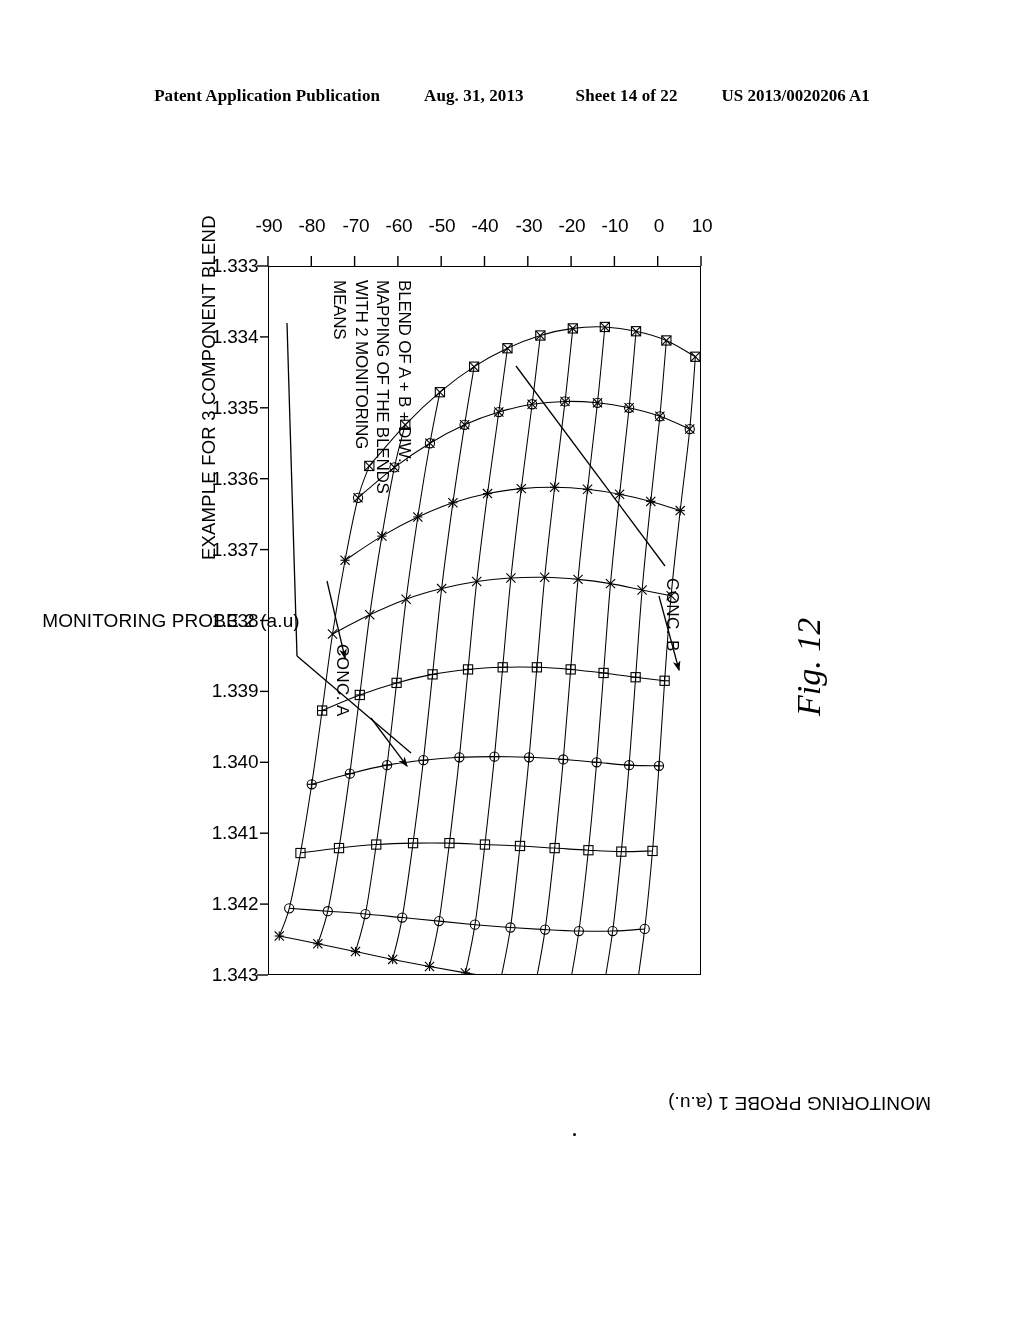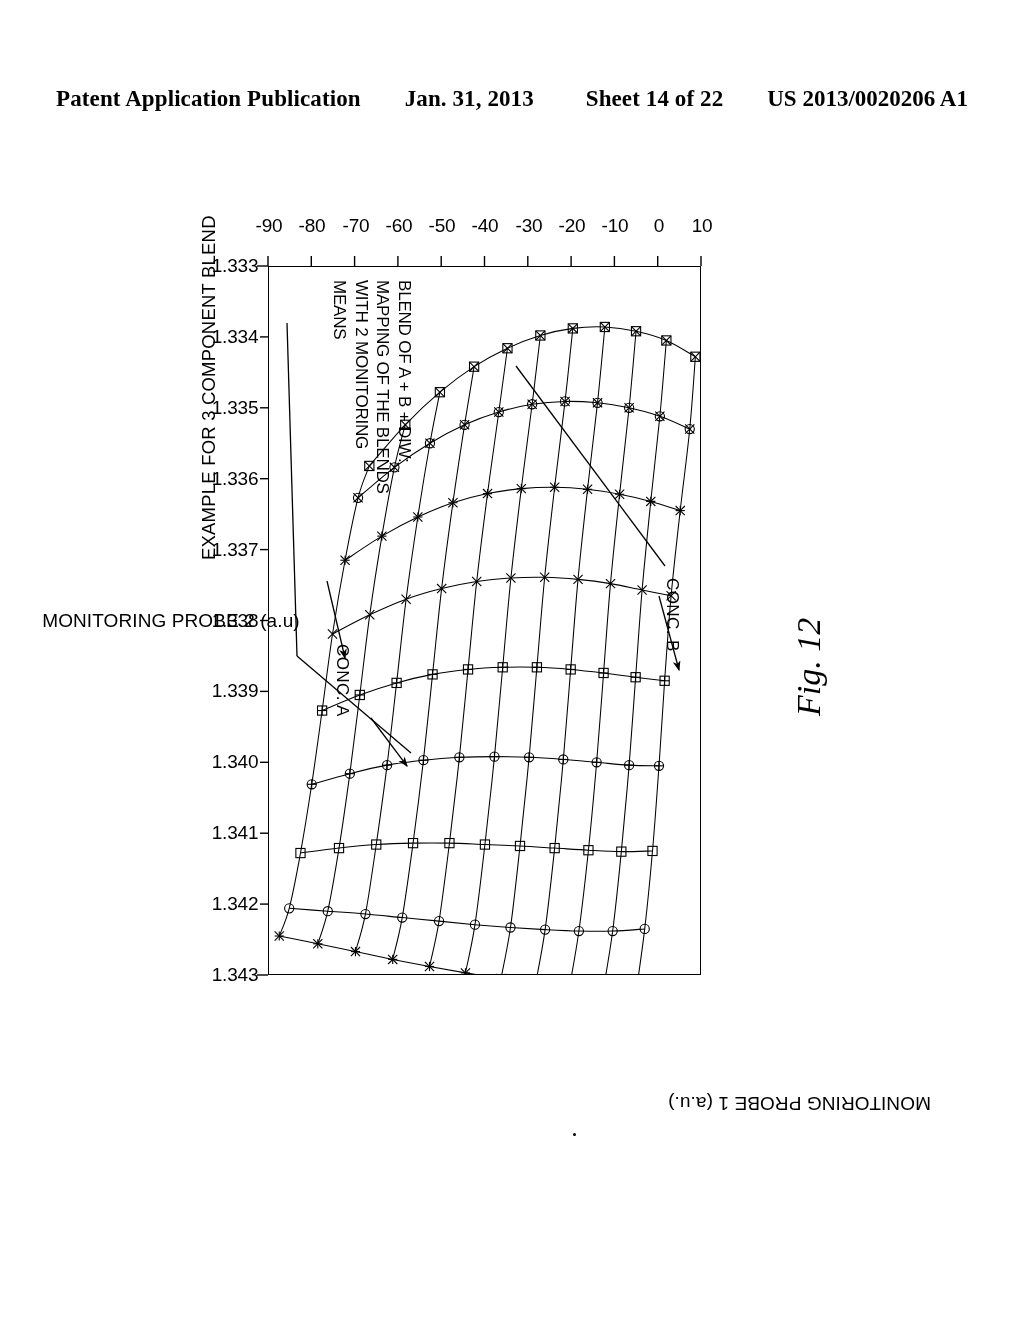--- a/index.html
+++ b/index.html
@@ -21,21 +21,21 @@
     position: absolute;
     top: 86px;
     left: 0;
     width: 1024px;
     height: 34px;
     display: flex;
     align-items: baseline;
     justify-content: center;
     font-family: "Liberation Serif", serif;
     font-weight: bold;
-    font-size: 23px;
+    font-size: 17px;
     letter-spacing: 0.1px;
     white-space: nowrap;
   }
   #patent-header .hdr-pub   { margin-right: 44px; }
   #patent-header .hdr-date  { margin-right: 8px; }
   #patent-header .hdr-sheet { margin-right: 44px; margin-left: 44px; }
   #patent-header .hdr-num   { letter-spacing: 0px; }
 
   
   #figure-area {
@@ -177,21 +177,21 @@
     height: 3px;
     background: #000;
     border-radius: 50%;
   }
 </style>
 </head>
 <body>
 
 <div id="patent-header">
   <span class="hdr-pub">Patent Application Publication</span>
-  <span class="hdr-date">Jan. 31, 2013</span>
+  <span class="hdr-date">Aug. 31, 2013</span>
   <span class="hdr-sheet">Sheet 14 of 22</span>
   <span class="hdr-num">US 2013/0020206 A1</span>
 </div>
 
 <div id="figure-area">
 
   <div id="chart-rot">
 
     <div id="plot-frame"></div>
 

